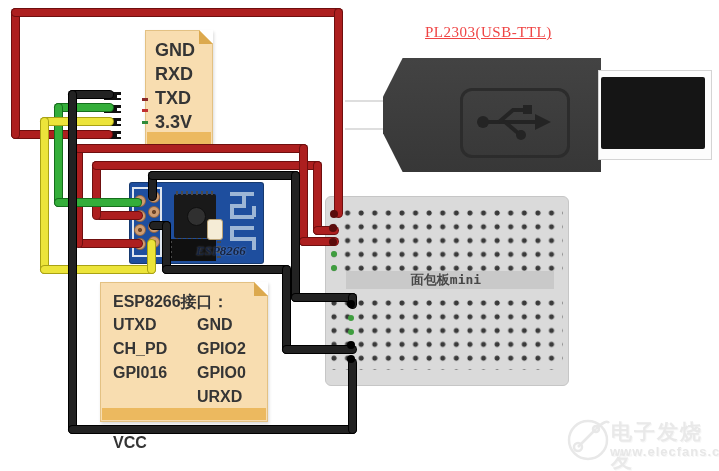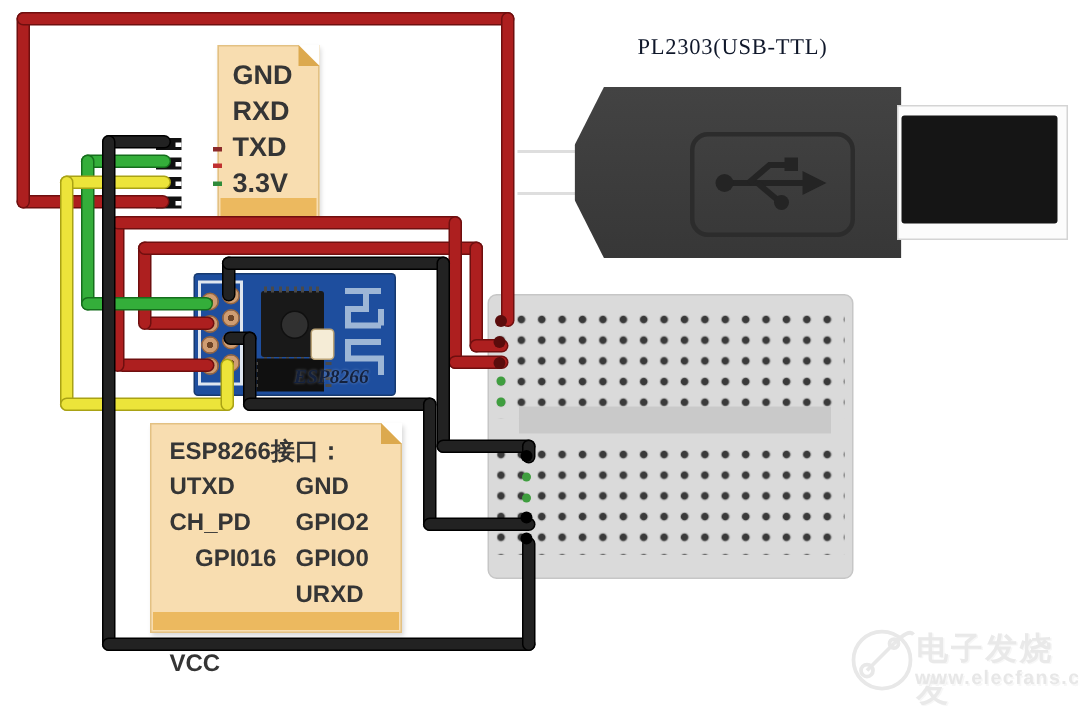--- a/index.html
+++ b/index.html
@@ -40,21 +40,21 @@
     background-size:13.6px 13.8px;
   }
 
   
   .pad{position:absolute;width:10px;height:10px;border-radius:50%;
        background:radial-gradient(circle,#6e4527 0 2px,#cf9d72 2.2px);border:1px solid #96653e;}
   .chip-fringe-h{position:absolute;height:4px;background-image:repeating-linear-gradient(90deg,#4a4a4a 0 2px,transparent 2px 5px);}
   .chip-fringe-v{position:absolute;width:4px;background-image:repeating-linear-gradient(180deg,#4a4a4a 0 2px,transparent 2px 5px);}
 
   
-  .usb-label{font-family:"Liberation Serif", serif;font-size:15px;color:#0f172a;letter-spacing:0.5px;}
+  .usb-label{font-family:"Liberation Serif", serif;font-size:15px;color:#ef4444;letter-spacing:0.5px;text-decoration:underline;}
   .bb-label{font-family:"DejaVu Sans Mono", monospace;font-size:13px;line-height:15px;color:#474747;text-align:center;font-weight:bold;}
   .esp-silk{font-family:"Liberation Serif", serif;font-style:italic;font-weight:bold;font-size:13px;color:#14213d;text-shadow:0 0 2px rgba(200,215,240,.45);}
   .wm-cjk{font-size:21px;font-weight:bold;color:#e9e9e9;letter-spacing:2px;text-shadow:1px 1px 0 #f7f7f7;}
   .wm-url{font-size:13px;font-weight:bold;color:#e7e7e7;letter-spacing:1px;text-shadow:1px 1px 0 #f7f7f7;}
 </style>
 </head>
 <body>
 
 <div id="canvas">
 
@@ -77,20 +77,21 @@
     </svg>
   </div>
   <div class="abs" style="left:598px;top:70px;width:112px;height:88px;background:#fcfcfc;border:1px solid #d4d4d4;"></div>
   <div class="abs" style="left:601px;top:77px;width:104px;height:72px;background:#151515;border-radius:2px;"></div>
 
   <div class="abs" style="left:325px;top:196px;width:242px;height:188px;background:#dadada;border:1px solid #c6c6c6;border-radius:6px;"></div>
   <div class="hole-strip" style="left:331px;top:210px;width:232px;height:69px;"></div>
   <div class="hole-strip" style="left:331px;top:300px;width:232px;height:70px;"></div>
   <div class="abs" style="left:346px;top:271px;width:208px;height:18px;background:#c9c9c9;"></div>
   <div class="abs bb-label" style="left:335px;top:272px;width:222px;">
+    <div>面包板mini</div>
   </div>
 
   <div class="abs" style="left:130px;top:183px;width:133px;height:80px;background:#1e4e9e;border-radius:2px;box-shadow:0 0 0 1px #16396f;">
     <div style="position:absolute;left:2px;top:4px;width:26px;height:66px;border:2px solid #dfe6ef;"></div>
 
     <div class="pad" style="left:4px;top:12px;"></div>
     <div class="pad" style="left:4px;top:27px;"></div>
     <div class="pad" style="left:4px;top:41px;"></div>
     <div class="pad" style="left:4px;top:55px;"></div>
 
@@ -137,21 +138,21 @@
 
   <div class="note" style="left:100px;top:282px;width:166px;height:138px;">
     <div class="fold-white"></div>
     <div class="fold-dark"></div>
     <div class="note-bottom-strip"></div>
     <div class="if-title" style="position:absolute;left:12px;top:8px;">ESP8266接口：</div>
     <div class="if-cell" style="position:absolute;left:12px;top:30px;">UTXD</div>
     <div class="if-cell" style="position:absolute;left:96px;top:30px;">GND</div>
     <div class="if-cell" style="position:absolute;left:12px;top:54px;">CH_PD</div>
     <div class="if-cell" style="position:absolute;left:96px;top:54px;text-align:center;">GPIO2</div>
-    <div class="if-cell" style="position:absolute;left:12px;top:78px;margin-left:17px;">GPI016</div>
+    <div class="if-cell" style="position:absolute;left:12px;top:78px;">GPI016</div>
     <div class="if-cell" style="position:absolute;left:96px;top:78px;">GPIO0</div>
     <div class="if-cell" style="position:absolute;left:12px;top:102px;margin-top:46px;">VCC</div>
     <div class="if-cell" style="position:absolute;left:96px;top:102px;">URXD</div>
   </div>
 
   <svg class="abs" style="left:566px;top:415px;" width="46" height="50" viewBox="0 0 46 50">
     <circle cx="22" cy="25" r="19" fill="none" stroke="#e8e8e8" stroke-width="2.5"></circle>
     <line x1="12" y1="32" x2="30" y2="14" stroke="#e8e8e8" stroke-width="2.5"></line>
     <circle cx="12" cy="32" r="4" fill="none" stroke="#e8e8e8" stroke-width="2.5"></circle>
     <circle cx="30" cy="14" r="3" fill="none" stroke="#e8e8e8" stroke-width="2.5"></circle>

